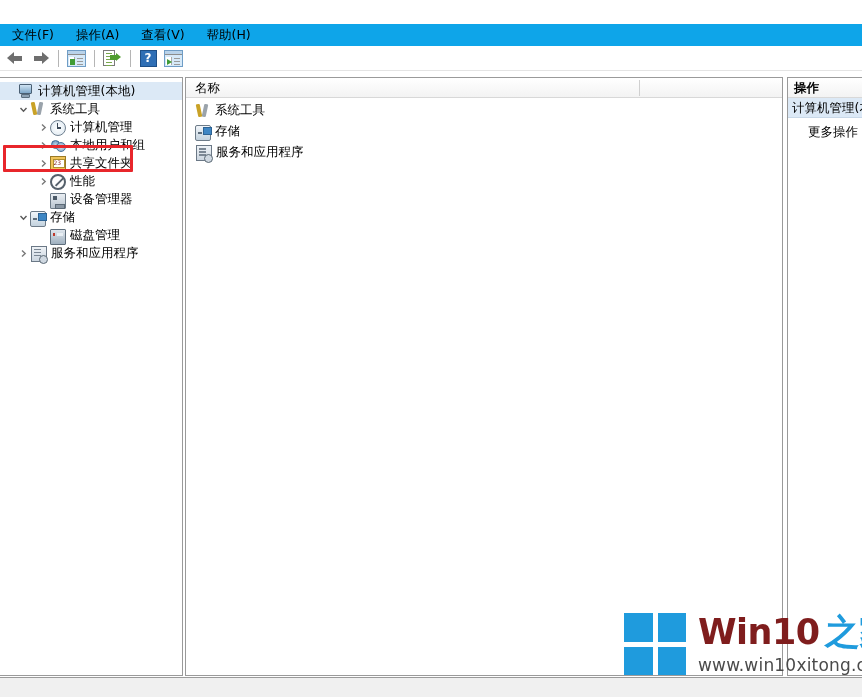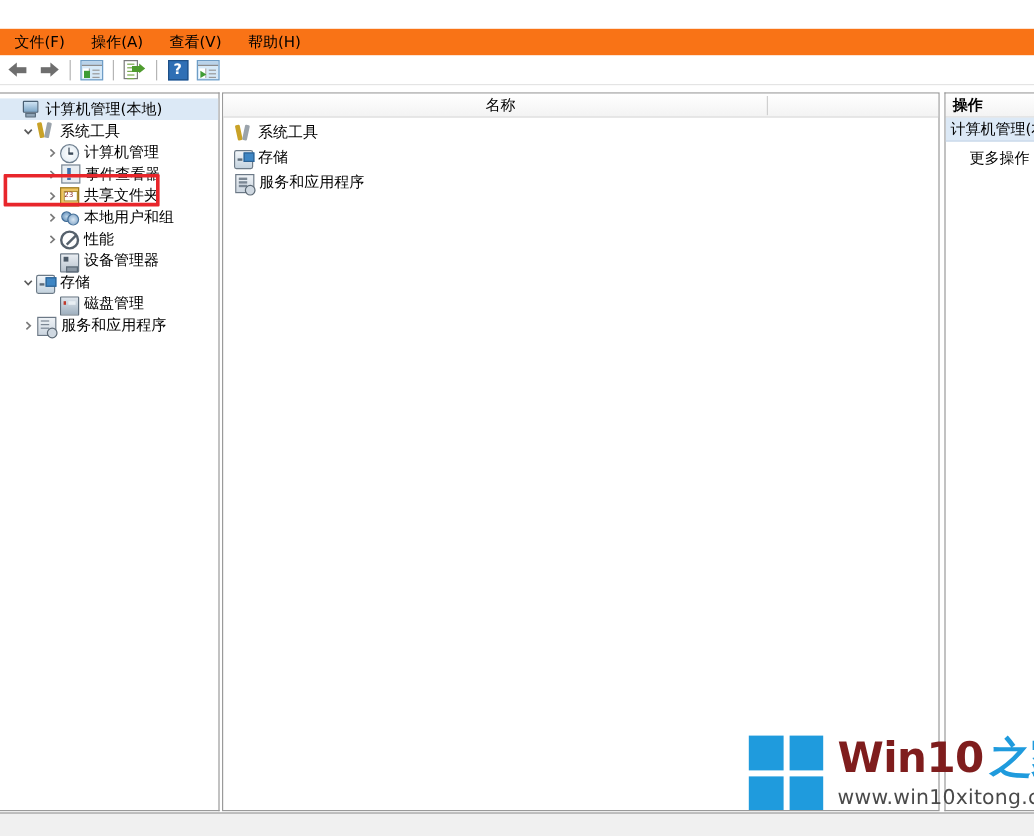--- a/index.html
+++ b/index.html
@@ -65,21 +65,21 @@
     background: #8fa3b5;
     border: 1px solid #5b6d7d;
     border-radius: 0 0 1px 1px;
   }
 
   
   .menubar {
     position: absolute;
     left: 0; top: 24px;
     width: 862px; height: 22px;
-    background: #f97316;
+    background: #0ea5e9;
     display: flex;
     align-items: center;
     padding-left: 6px;
   }
   .menu-item {
     font-size: 12.5px;
     color: #000;
     padding: 2px 10px 2px 6px;
     margin-right: 6px;
     cursor: default;
@@ -211,21 +211,21 @@
   }
 
   .pane {
     position: absolute;
     top: 0;
     background: #ffffff;
     border: 1px solid #9a9a9a;
     overflow: hidden;
   }
   #tree-pane  { left: 0;   width: 183px; height: 599px; border-left: none; }
-  #list-pane  { left: 185px; width: 598px; height: 599px; text-align: center; }
+  #list-pane  { left: 185px; width: 598px; height: 599px; }
   #act-pane   { left: 787px; width: 95px;  height: 599px; border-right: none; }
 
   
   .tree {
     padding: 4px 0 0 0;
     font-size: 12.5px;
     user-select: none;
   }
   .tnode {
     display: flex;
@@ -600,48 +600,39 @@
         <div class="tnode lvl2">
           <span class="chev">
             <svg width="9" height="9" viewBox="0 0 9 9">
                 <path d="M3 1.5 L6.2 4.5 L3 7.5" stroke="#7a7a7a" stroke-width="1.4" fill="none"></path>
               </svg>
           </span>
           <span class="ticon i-clock"></span>
           <span class="tlabel">计算机管理</span>
         </div>
 
+
         <div class="tnode lvl2">
           <span class="chev">
             <svg width="9" height="9" viewBox="0 0 9 9">
                 <path d="M3 1.5 L6.2 4.5 L3 7.5" stroke="#7a7a7a" stroke-width="1.4" fill="none"></path>
               </svg>
           </span>
-          <span class="ticon i-event"></span>
-          <span class="tlabel">事件查看器</span>
+          <span class="ticon i-users"></span>
+          <span class="tlabel">本地用户和组</span>
         </div>
 
         <div class="tnode lvl2">
           <span class="chev">
             <svg width="9" height="9" viewBox="0 0 9 9">
                 <path d="M3 1.5 L6.2 4.5 L3 7.5" stroke="#7a7a7a" stroke-width="1.4" fill="none"></path>
               </svg>
           </span>
           <span class="ticon i-share"></span>
           <span class="tlabel">共享文件夹</span>
-        </div>
-
-        <div class="tnode lvl2">
-          <span class="chev">
-            <svg width="9" height="9" viewBox="0 0 9 9">
-                <path d="M3 1.5 L6.2 4.5 L3 7.5" stroke="#7a7a7a" stroke-width="1.4" fill="none"></path>
-              </svg>
-          </span>
-          <span class="ticon i-users"></span>
-          <span class="tlabel">本地用户和组</span>
         </div>
 
         <div class="tnode lvl2">
           <span class="chev">
             <svg width="9" height="9" viewBox="0 0 9 9">
                 <path d="M3 1.5 L6.2 4.5 L3 7.5" stroke="#7a7a7a" stroke-width="1.4" fill="none"></path>
               </svg>
           </span>
           <span class="ticon i-perf"></span>
           <span class="tlabel">性能</span>

